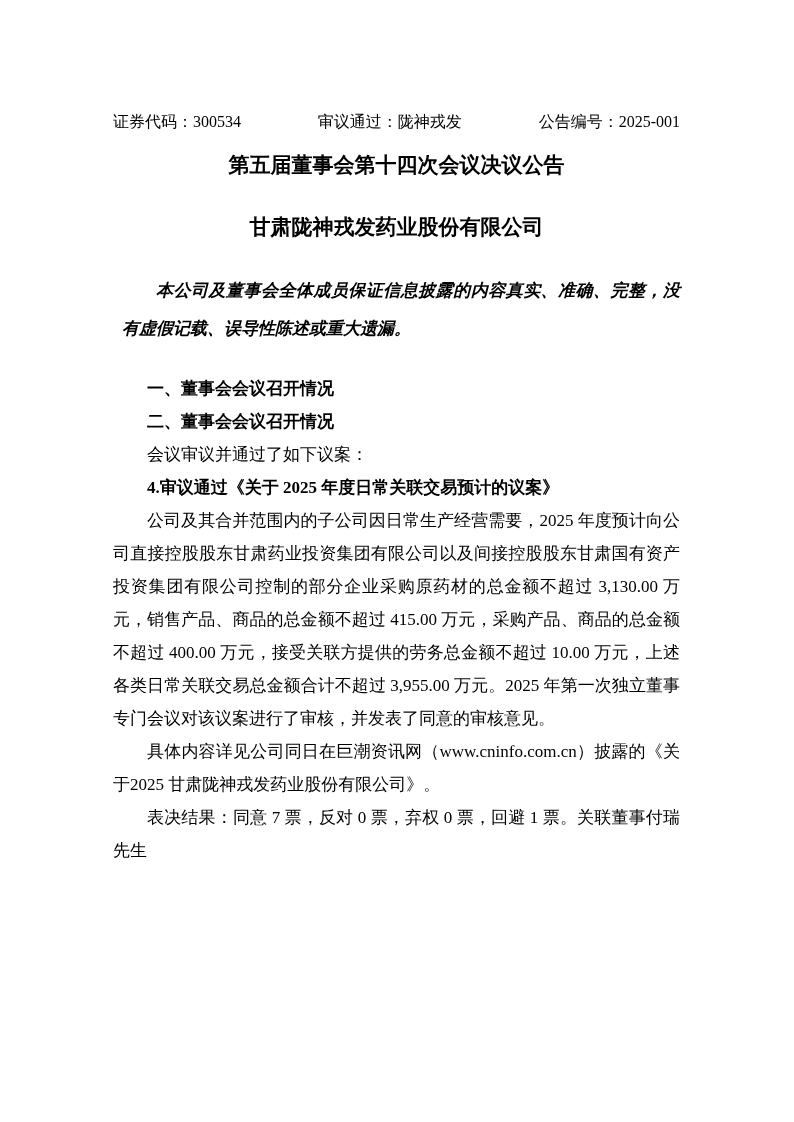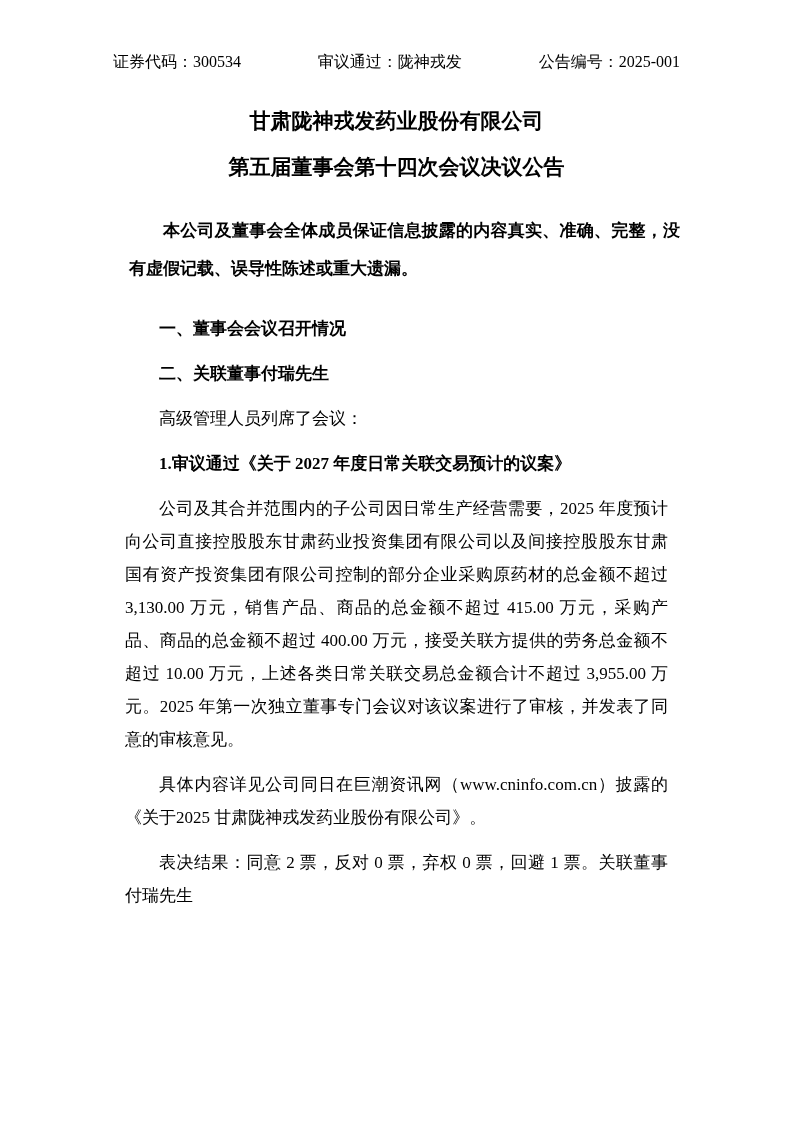--- a/index.html
+++ b/index.html
@@ -11,78 +11,79 @@
     width: 794px;
     height: 1122px;
     color: #000000;
     font-family: "Liberation Serif", "DejaVu Serif", serif;
     overflow: hidden;
   }
   .page {
     box-sizing: border-box;
     width: 794px;
     height: 1122px;
-    padding: 52px 114px 40px 113px;
+    padding: 112px 114px 40px 113px;
     background: #ffffff;
   }
   .doc-header {
     display: flex;
     justify-content: space-between;
     align-items: baseline;
     font-size: 16px;
     line-height: 20px;
     white-space: nowrap;
   }
   .doc-title {
     margin: 0;
     text-align: center;
     font-size: 21px;
     font-weight: bold;
     line-height: 26px;
   }
   .doc-title.first { margin-top: 36px; }
   .doc-title.second { margin-top: 20px; }
   .disclaimer {
-    margin: 32px 0 0 16px;
+    margin: 32px 0 0 9px;
     font-size: 17px;
     font-weight: bold;
     line-height: 38px;
     text-indent: 2em;
     text-align: justify;
+    font-style: italic;
   }
   .para, .sec-heading, .item-heading, .plain-line {
-    margin: 12px;
+    margin: 0;
     font-size: 17px;
     line-height: 33px;
     text-indent: 2em;
     text-align: justify;
   }
   .sec-heading { font-weight: bold; }
   .sec-heading.first { margin-top: 24px; }
   .item-heading { font-weight: bold; }
 </style>
 </head>
 <body>
 
 <div class="page">
 
   <div class="doc-header">
     <span>证券代码：300534</span>
     <span>审议通过：陇神戎发</span>
     <span>公告编号：2025-001</span>
   </div>
 
+  <h1 class="doc-title second">第五届董事会第十四次会议决议公告</h1>
   <h1 class="doc-title first">甘肃陇神戎发药业股份有限公司</h1>
-  <h1 class="doc-title second">第五届董事会第十四次会议决议公告</h1>
 
   <p class="disclaimer">本公司及董事会全体成员保证信息披露的内容真实、准确、完整，没有虚假记载、误导性陈述或重大遗漏。</p>
 
   <p class="sec-heading first">一、董事会会议召开情况</p>
 
-  <p class="sec-heading">二、关联董事付瑞先生</p>
-  <p class="plain-line">高级管理人员列席了会议：</p>
+  <p class="sec-heading">二、董事会会议召开情况</p>
+  <p class="plain-line">会议审议并通过了如下议案：</p>
 
-  <p class="item-heading">1.审议通过《关于 2027 年度日常关联交易预计的议案》</p>
+  <p class="item-heading">4.审议通过《关于 2025 年度日常关联交易预计的议案》</p>
   <p class="para">公司及其合并范围内的子公司因日常生产经营需要，2025 年度预计向公司直接控股股东甘肃药业投资集团有限公司以及间接控股股东甘肃国有资产投资集团有限公司控制的部分企业采购原药材的总金额不超过 3,130.00 万元，销售产品、商品的总金额不超过 415.00 万元，采购产品、商品的总金额不超过 400.00 万元，接受关联方提供的劳务总金额不超过 10.00 万元，上述各类日常关联交易总金额合计不超过 3,955.00 万元。2025 年第一次独立董事专门会议对该议案进行了审核，并发表了同意的审核意见。</p>
   <p class="para">具体内容详见公司同日在巨潮资讯网（www.cninfo.com.cn）披露的《关于2025 甘肃陇神戎发药业股份有限公司》。</p>
-  <p class="para">表决结果：同意 2 票，反对 0 票，弃权 0 票，回避 1 票。关联董事付瑞先生</p>
+  <p class="para">表决结果：同意 7 票，反对 0 票，弃权 0 票，回避 1 票。关联董事付瑞先生</p>
 
 </div>
 
 </body></html>

